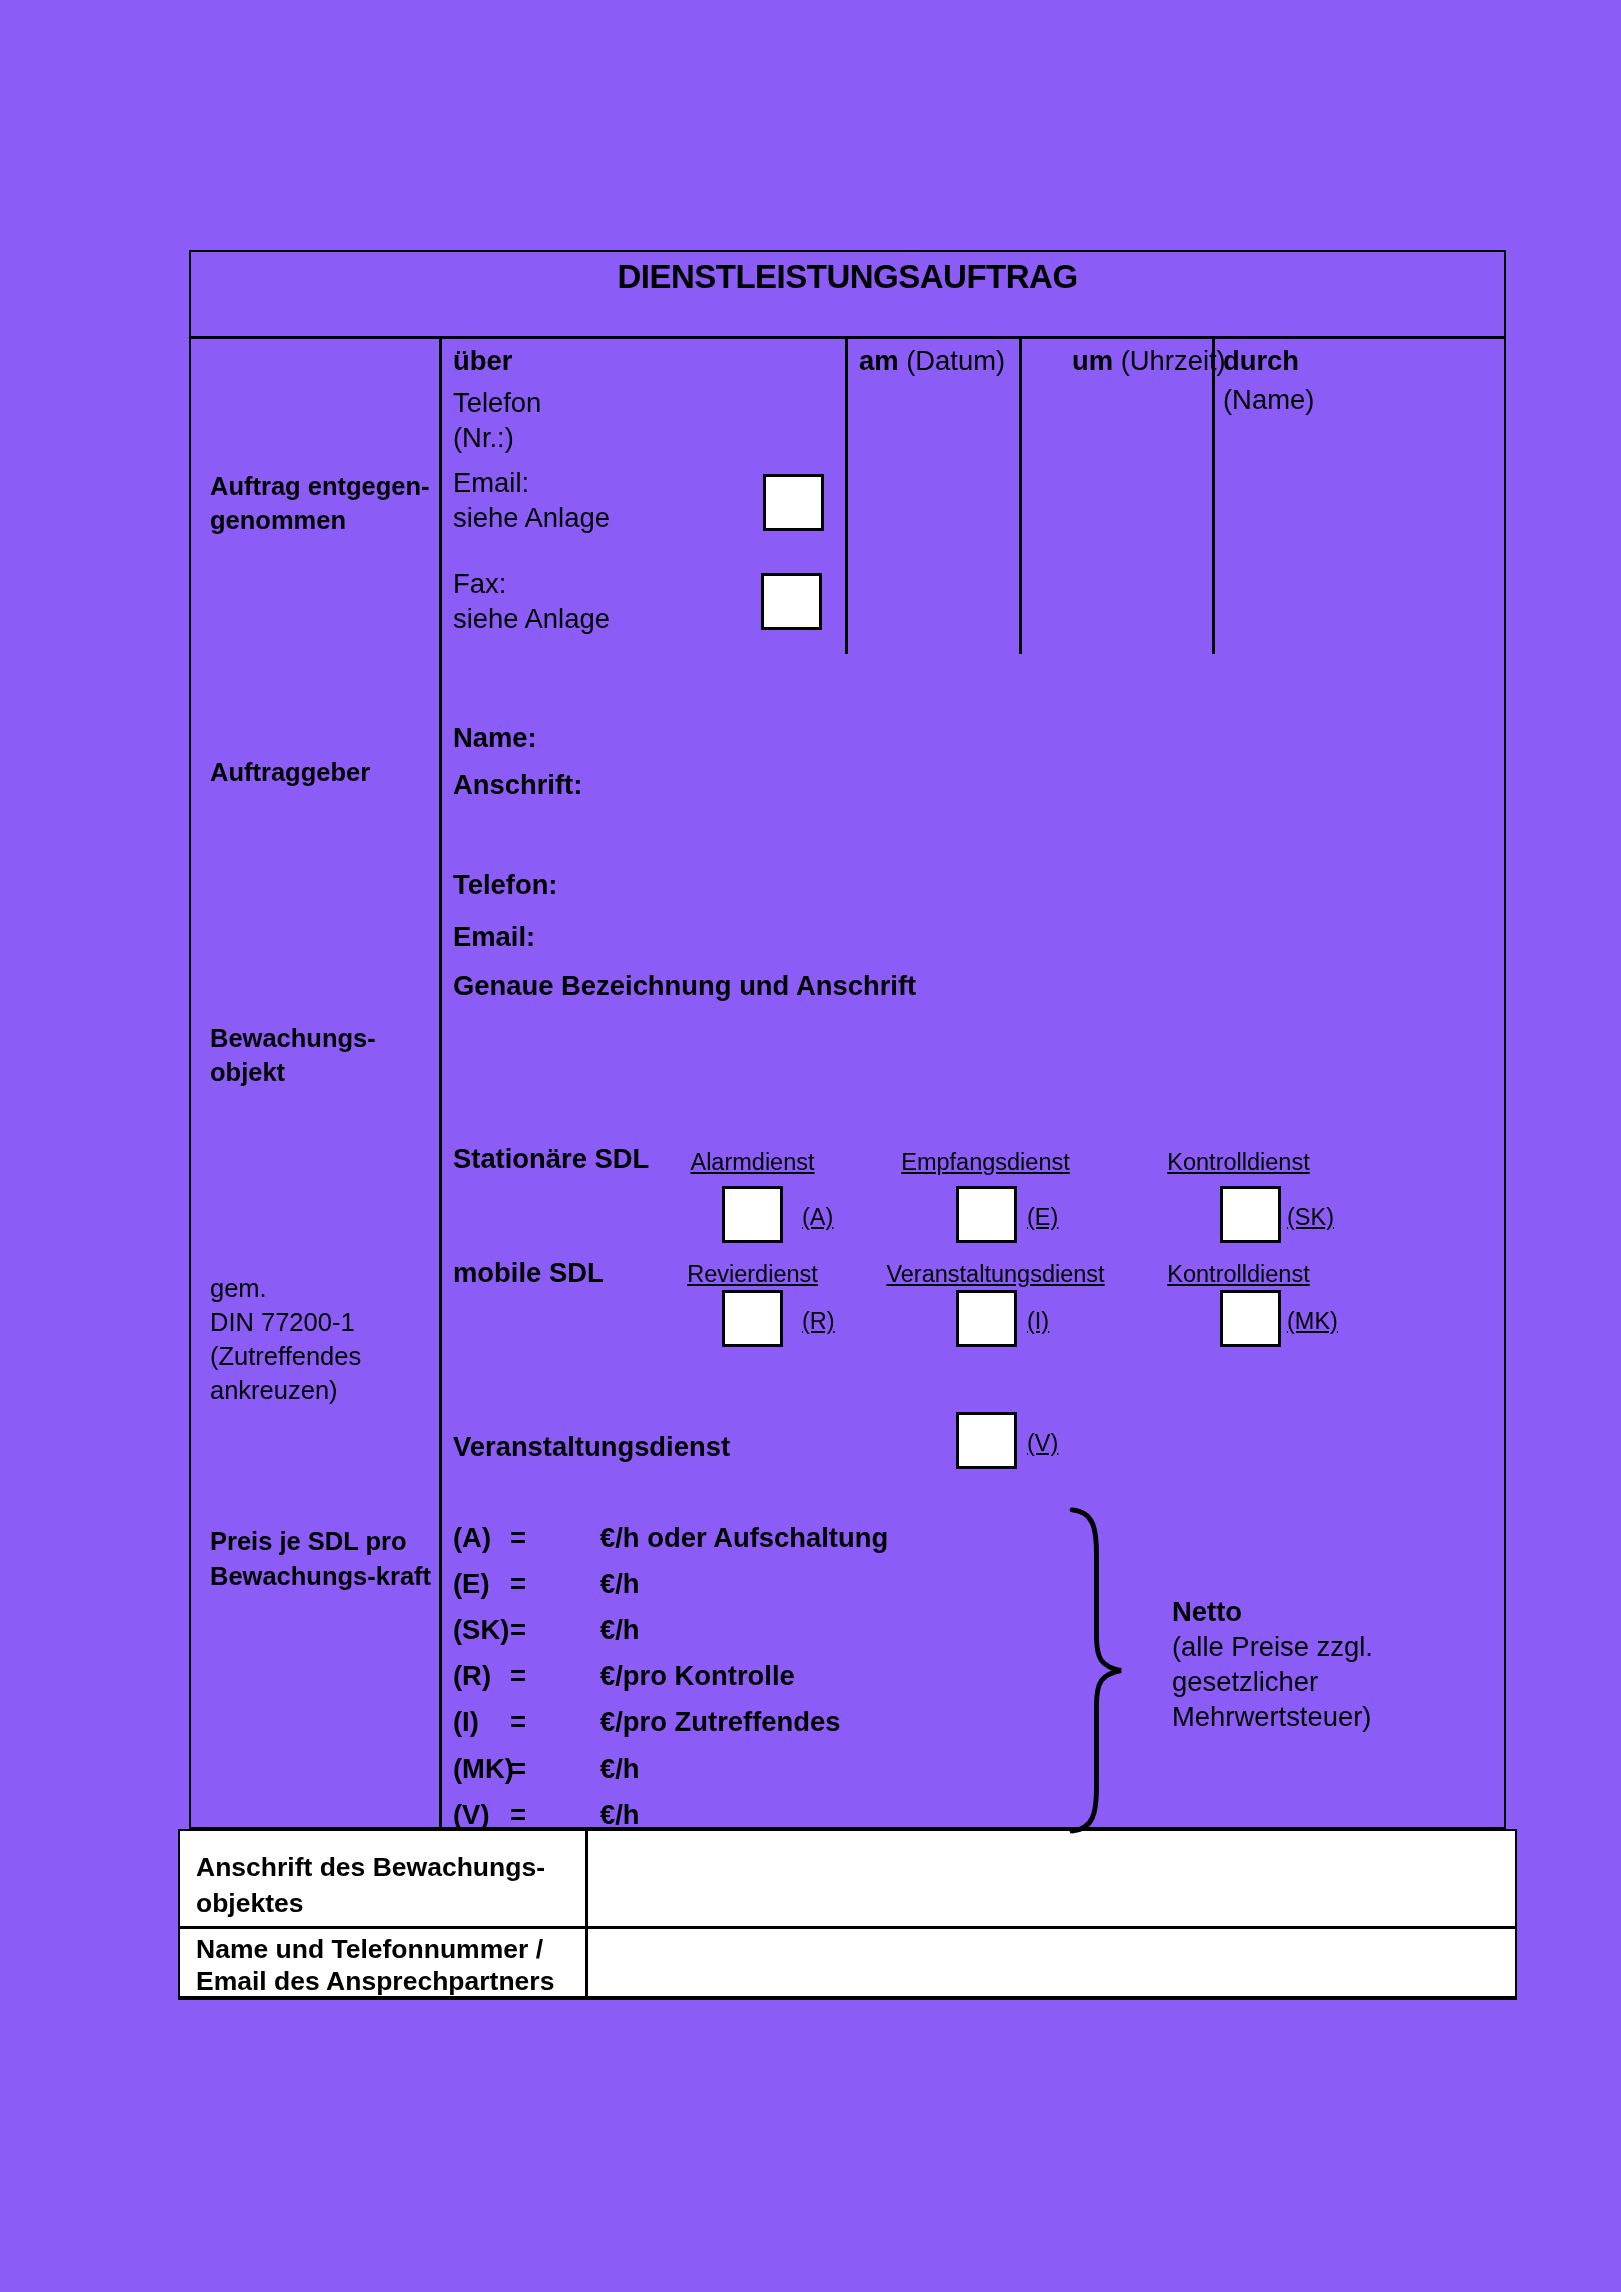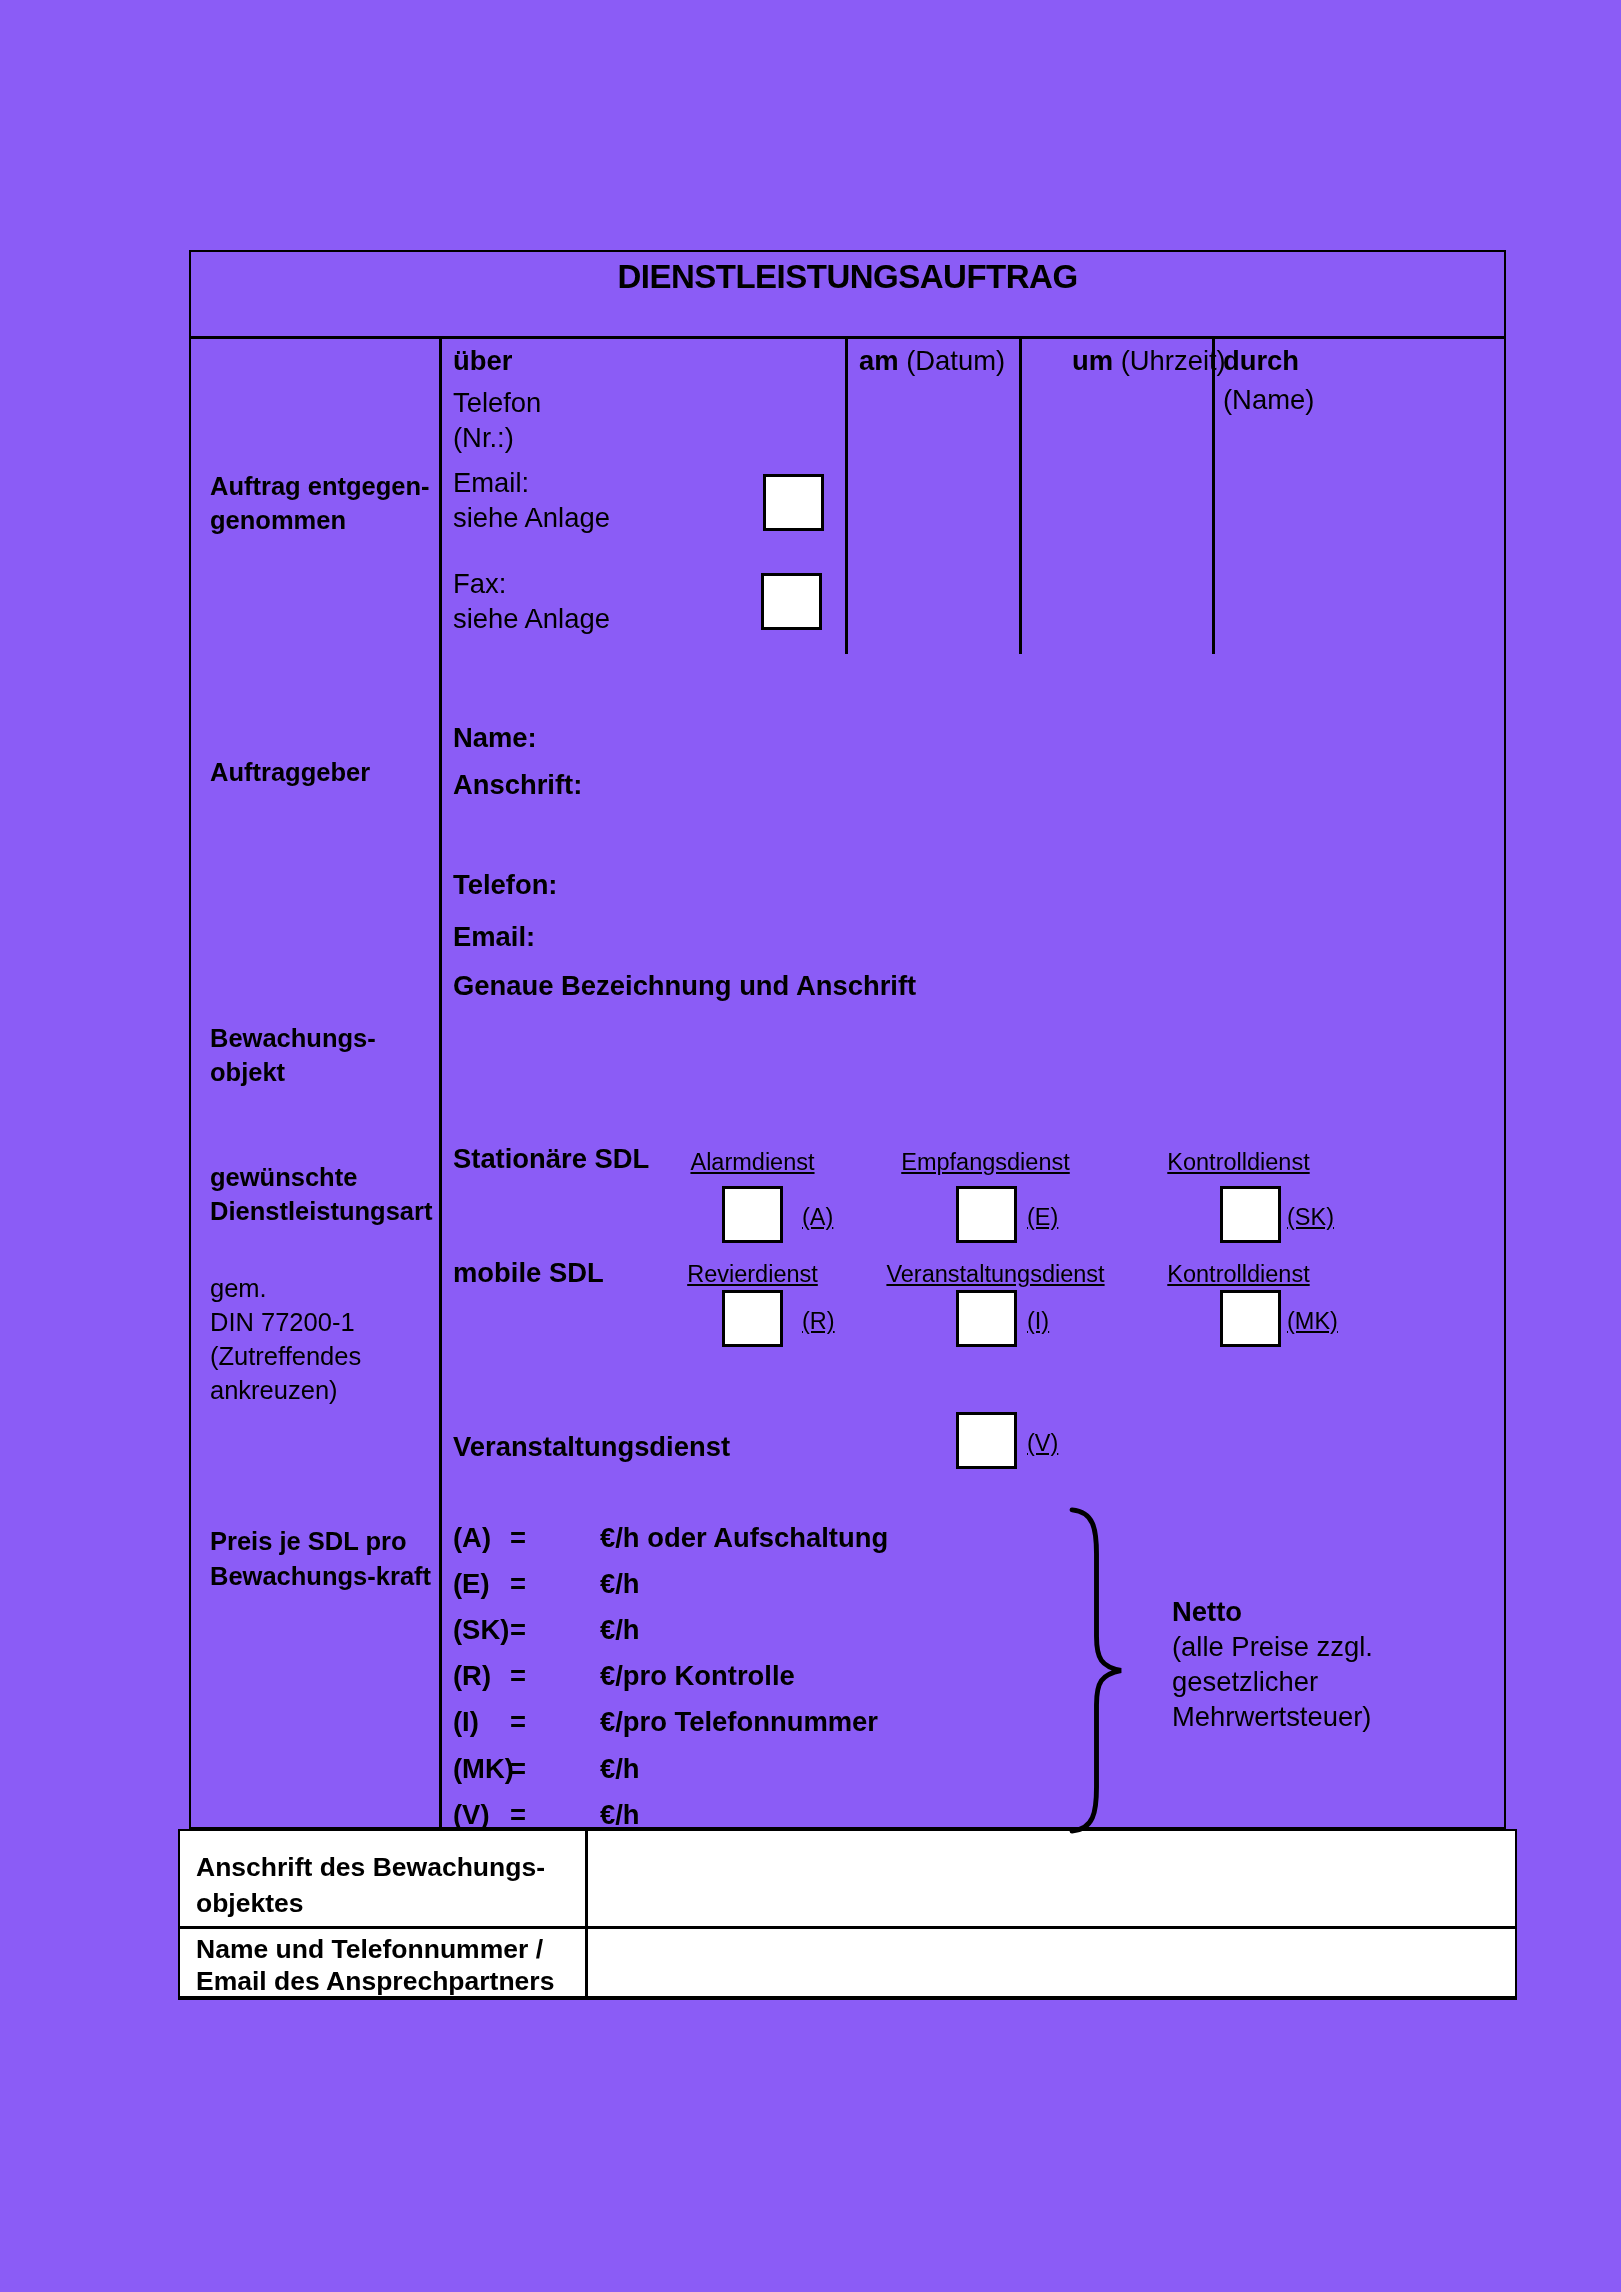--- a/index.html
+++ b/index.html
@@ -71,22 +71,20 @@
   <div class="abs t b" style="left:453px;top:720px;">Name:</div>
   <div class="abs t b" style="left:453px;top:767px;">Anschrift:</div>
   <div class="abs t b" style="left:453px;top:867px;">Telefon:</div>
   <div class="abs t b" style="left:453px;top:919px;">Email:</div>
 
   <div class="abs t b" style="left:453px;top:968px;">Genaue Bezeichnung und Anschrift</div>
   <div class="abs t b pre lbl" style="left:210px;top:1021px;">Bewachungs-
 objekt</div>
   <div class="fill" style="left:453px;top:1010px;width:1029px;height:118px;"></div>
 
-  <div class="abs t b pre lbl" style="left:210px;top:1160px;">gewünschte
-Dienstleistungsart</div>
   <div class="abs t pre lbl" style="left:210px;top:1271px;">gem.
 DIN 77200-1
 (Zutreffendes
 ankreuzen)</div>
 
   <div class="abs t b" style="left:453px;top:1141px;">Stationäre SDL</div>
   <div class="abs sm ctr" style="left:635px;top:1148px;width:235px;">Alarmdienst</div>
   <div class="abs sm ctr" style="left:868px;top:1148px;width:235px;">Empfangsdienst</div>
   <div class="abs sm ctr" style="left:1121px;top:1148px;width:235px;">Kontrolldienst</div>
   <div class="box" style="left:722px;top:1186px;"></div>
@@ -130,21 +128,21 @@
     <span class="p-val">€/h</span>
   </div>
   <div class="price-row" style="top:1658px;">
     <span class="p-code">(R)</span>
     <span class="p-eq">=</span>
     <span class="p-val">€/pro Kontrolle</span>
   </div>
   <div class="price-row" style="top:1704px;">
     <span class="p-code">(I)</span>
     <span class="p-eq">=</span>
-    <span class="p-val">€/pro Telefonnummer</span>
+    <span class="p-val">€/pro Zutreffendes</span>
   </div>
   <div class="price-row" style="top:1751px;">
     <span class="p-code">(MK)</span>
     <span class="p-eq">=</span>
     <span class="p-val">€/h</span>
   </div>
   <div class="price-row" style="top:1797px;">
     <span class="p-code">(V)</span>
     <span class="p-eq">=</span>
     <span class="p-val">€/h</span>

